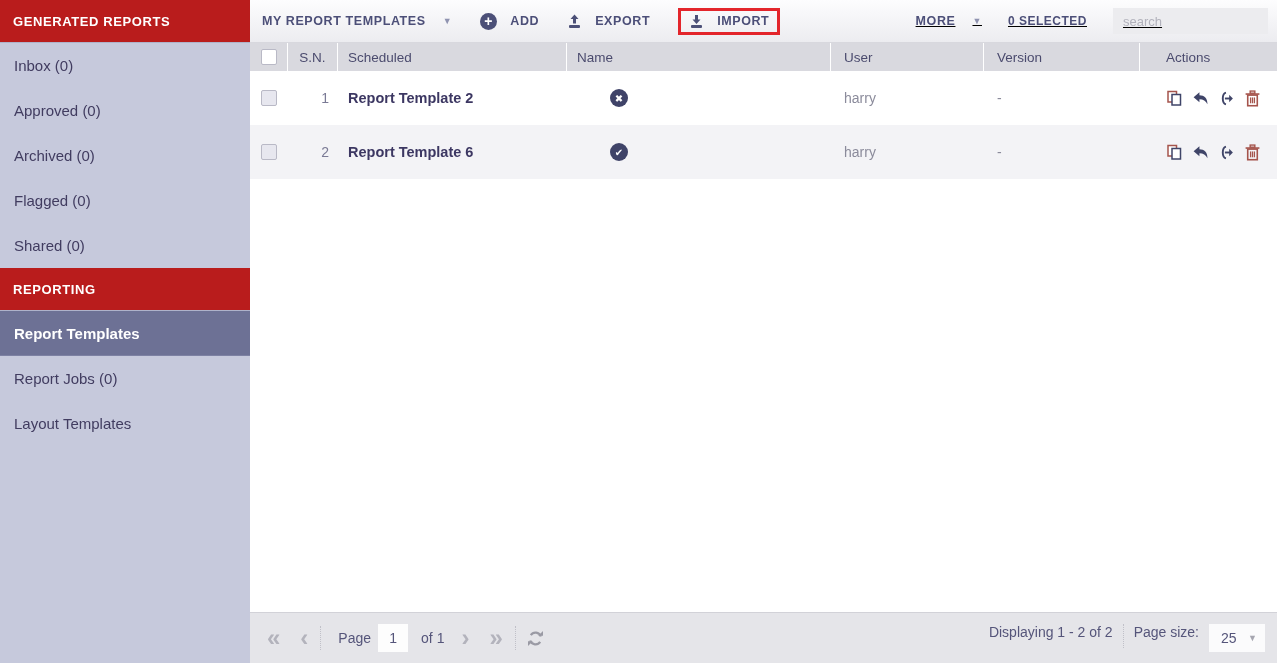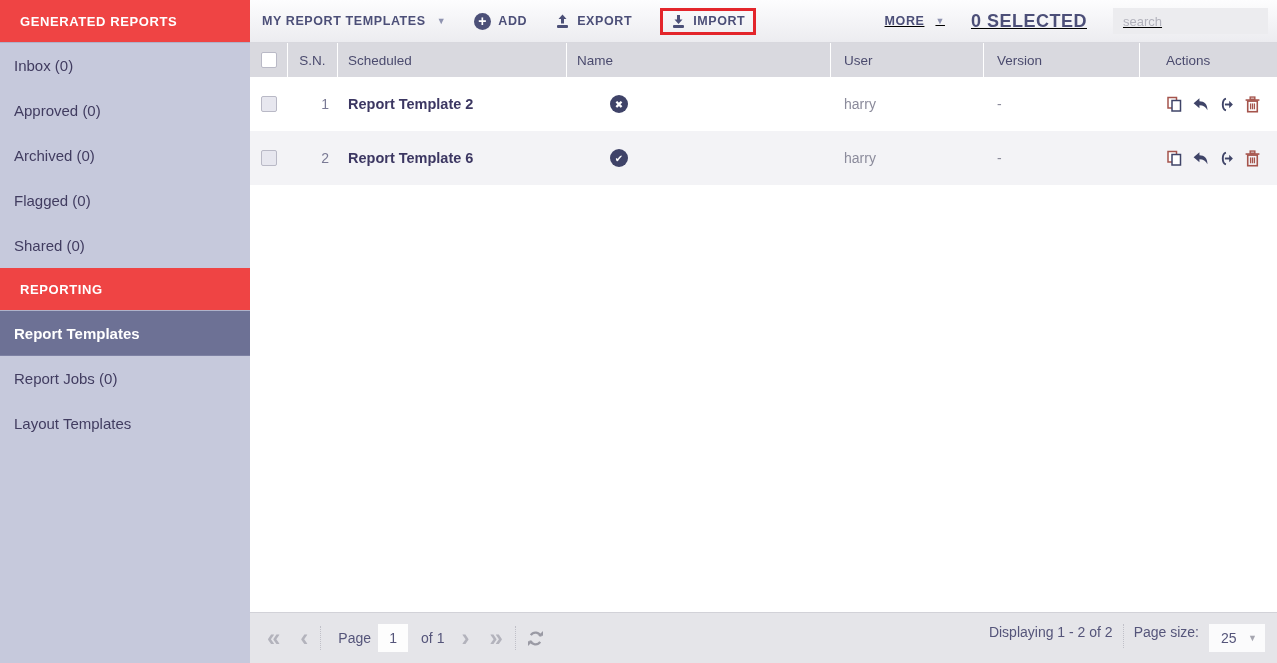--- a/index.html
+++ b/index.html
@@ -4,23 +4,23 @@
 <style>
   * { margin:0; padding:0; box-sizing:border-box; }
   html,body { width:1277px; height:663px; overflow:hidden; }
   body { font-family:"Liberation Sans","DejaVu Sans",sans-serif; }
 
   .app { width:1277px; height:663px; display:flex; background:#fff; }
 
   
   .sidebar { width:250px; flex-shrink:0; background:#c6c9dc; display:flex; flex-direction:column; }
   .side-header {
-    height:43px; background:#ef4444; color:#ffffff;
+    height:43px; background:#b91c1c; color:#ffffff;
     font-size:13px; font-weight:bold; letter-spacing:.6px;
-    display:flex; align-items:center; padding-left:20px;
+    display:flex; align-items:center; padding-left:13px;
     border-bottom:1px solid #aeb2ca;
   }
   .side-item {
     height:45px; color:#413c60; font-size:15px;
     display:flex; align-items:center; padding-left:14px;
     cursor:pointer;
   }
   .side-item.selected {
     background:#6d7195; color:#ffffff; font-weight:bold;
     border-bottom:1px solid #7d81a3;
@@ -32,44 +32,44 @@
 
   
   .toolbar {
     height:43px; flex-shrink:0;
     background:linear-gradient(#fdfdfe,#ececf0);
     border-bottom:1px solid #d8d8de;
     display:flex; align-items:center; padding:0 9px 0 12px;
   }
   .tb-btn {
     background:none; border:none; cursor:pointer;
-    display:flex; align-items:center; gap:7px;
+    display:flex; align-items:center; gap:13px;
     color:#4c4f78; font-family:inherit;
     font-size:12.5px; font-weight:bold; letter-spacing:.6px;
   }
   .caret { font-size:9px; color:#8f93b0; margin-left:4px; }
   .tb-gap { width:28px; flex-shrink:0; }
   .add-circle {
     width:17px; height:17px; border-radius:50%; background:#4c5078;
     color:#fff; font-size:14px; font-weight:bold; line-height:16px;
     text-align:center; display:inline-block;
   }
   .import-box {
     border:3px solid #e3252b; padding:3px 8px; display:flex; align-items:center;
   }
   .tb-right { margin-left:auto; display:flex; align-items:center; gap:26px;text-decoration:underline; }
-  .selected-count { color:#4c4f78; font-size:18px; font-weight:bold; letter-spacing:.5px; }
+  .selected-count { color:#4c4f78; font-size:12px; font-weight:bold; letter-spacing:.5px; }
   .search-input {
     width:155px; height:26px; background:#ececef; border:none; outline:none;
     font-family:inherit; font-size:13px; color:#55557a; padding:0 10px;
   }
   .search-input::placeholder { color:#b2b2bc; }
 
   
-  .thead { height:34px; flex-shrink:0; background:#d9d9df; display:flex; }
+  .thead { height:28px; flex-shrink:0; background:#d9d9df; display:flex; }
   .th {
     color:#4b4b6e; font-size:13.5px; display:flex; align-items:center;
     border-right:1px solid #ffffff; padding-left:10px;
   }
   .th:last-child { border-right:none; }
   .col-check { width:38px; justify-content:center; padding-left:0; flex-shrink:0; }
   .col-sn    { width:50px; justify-content:center; padding-left:0; flex-shrink:0; }
   .col-name  { width:264px; flex-shrink:0; }
   .col-sched { width:229px; flex-shrink:0; }
   .col-user  { width:153px; padding-left:13px; flex-shrink:0; }

